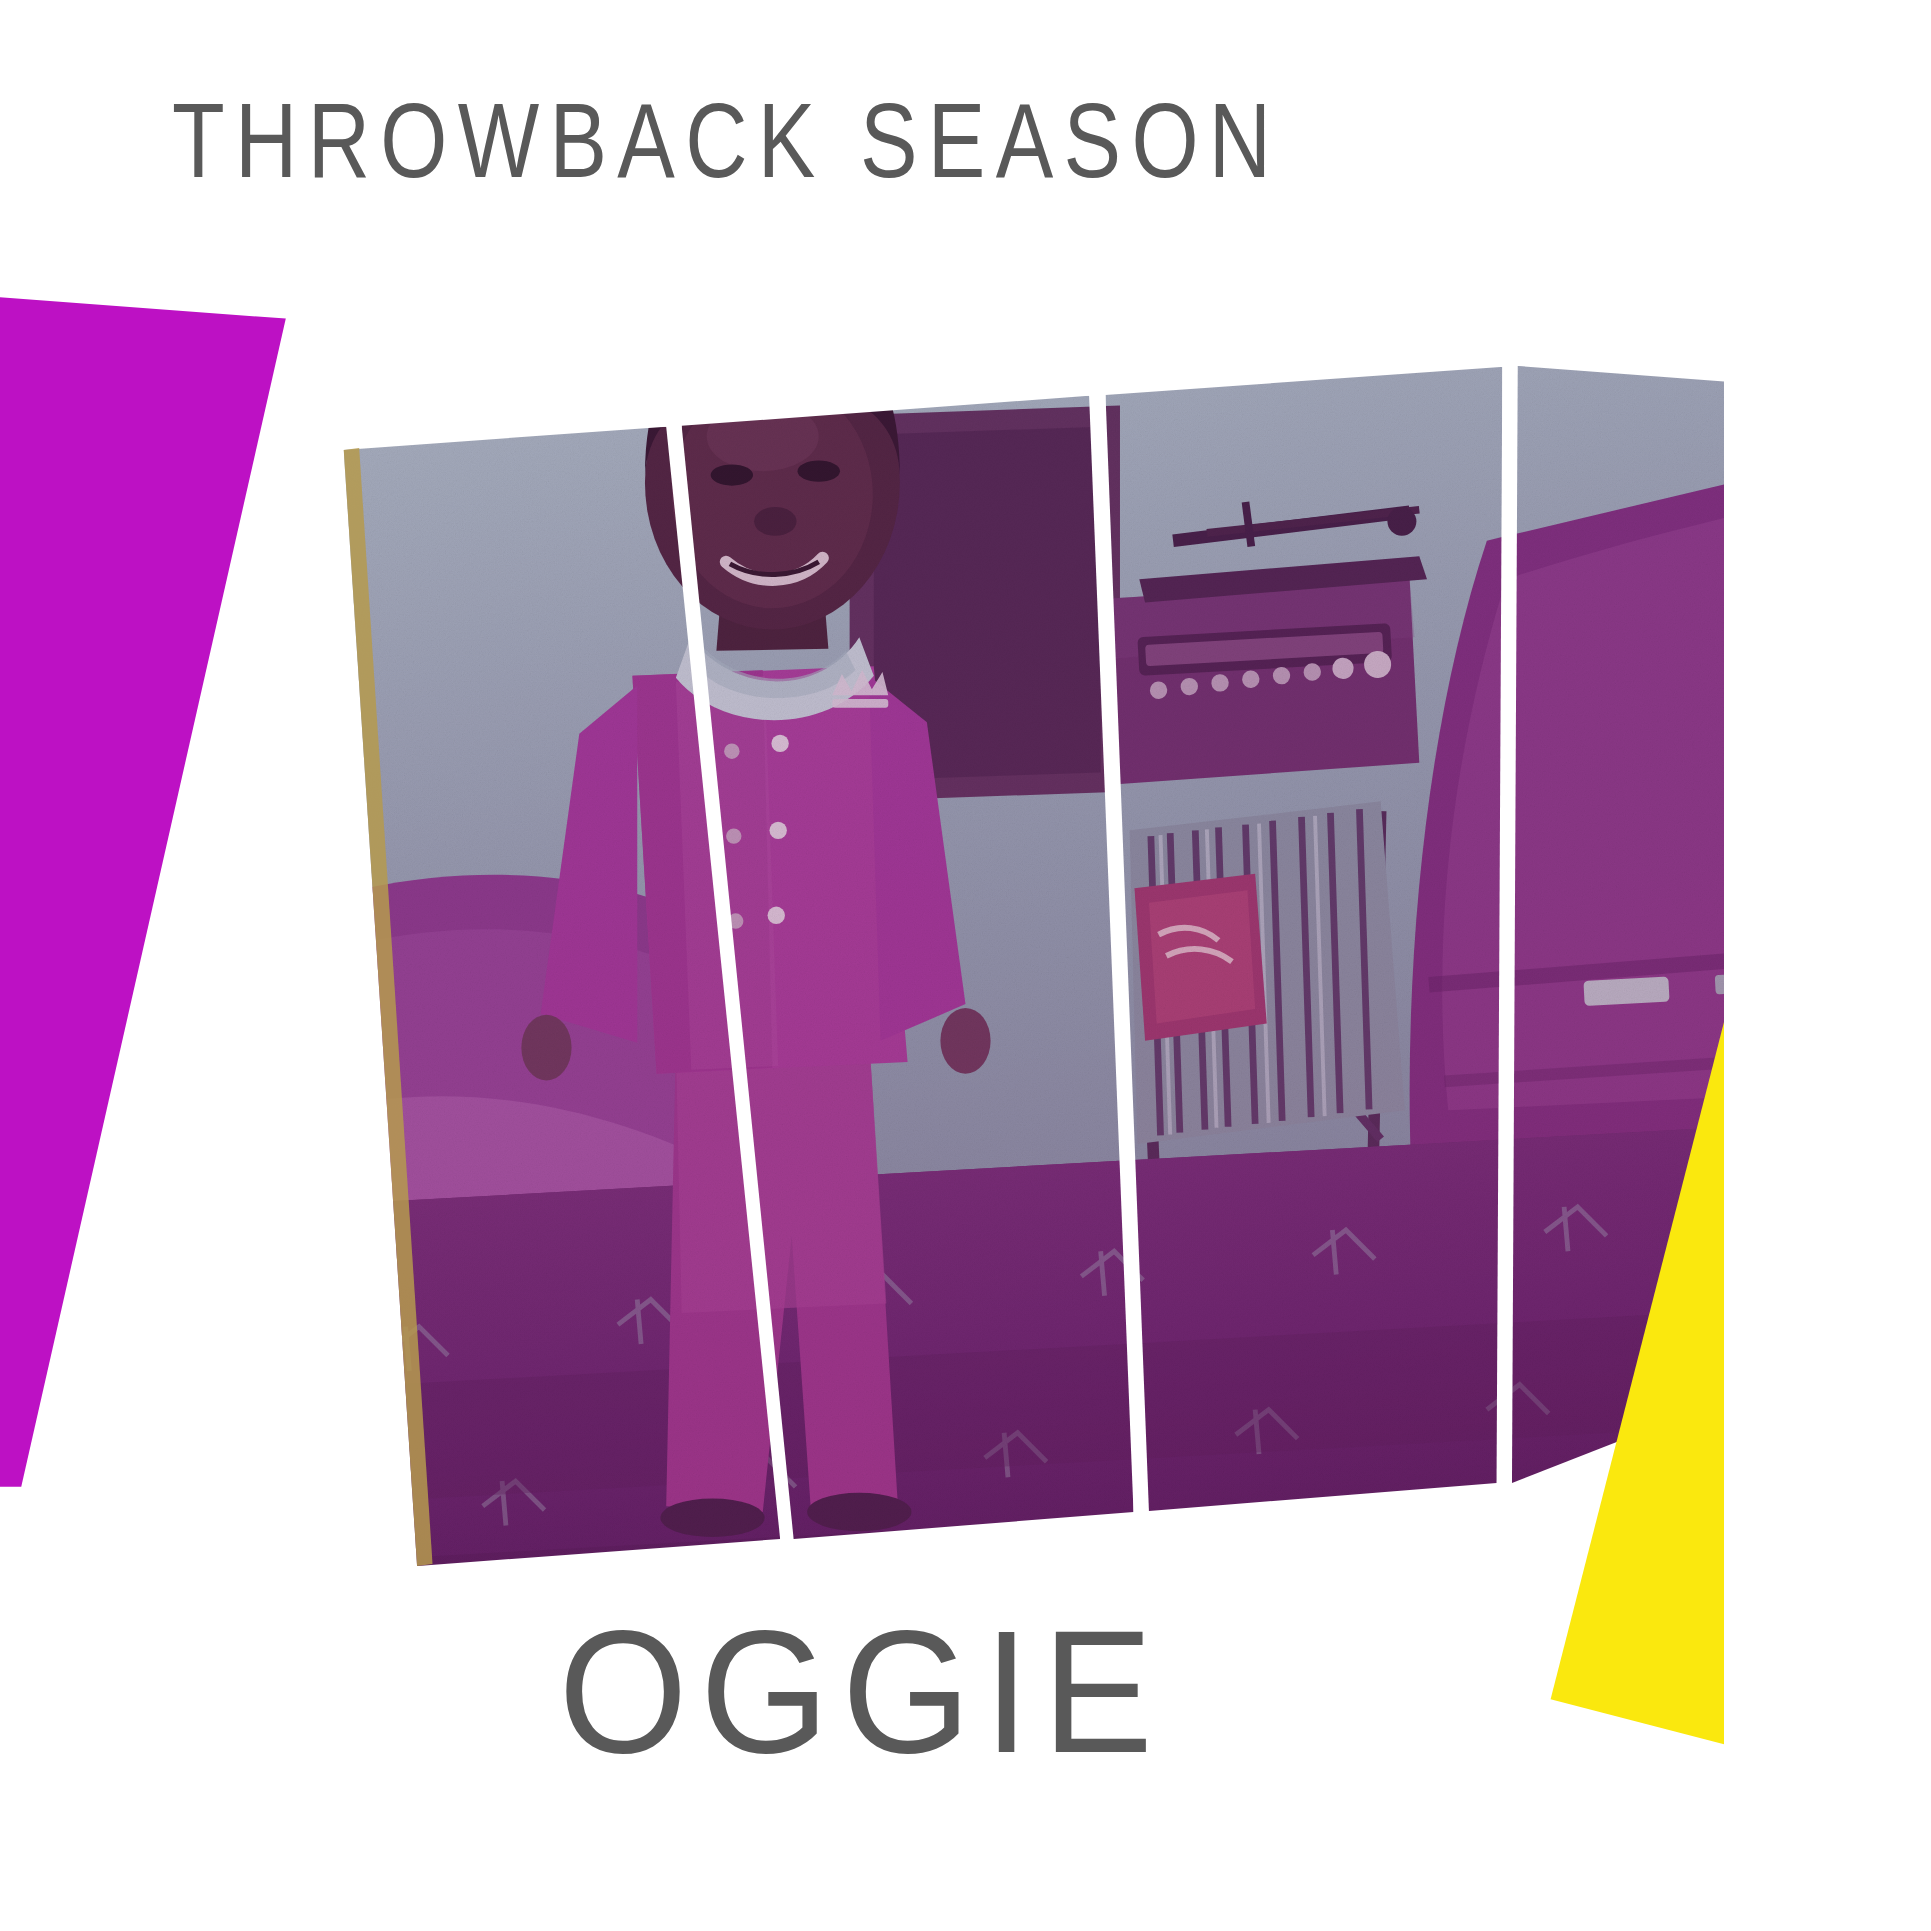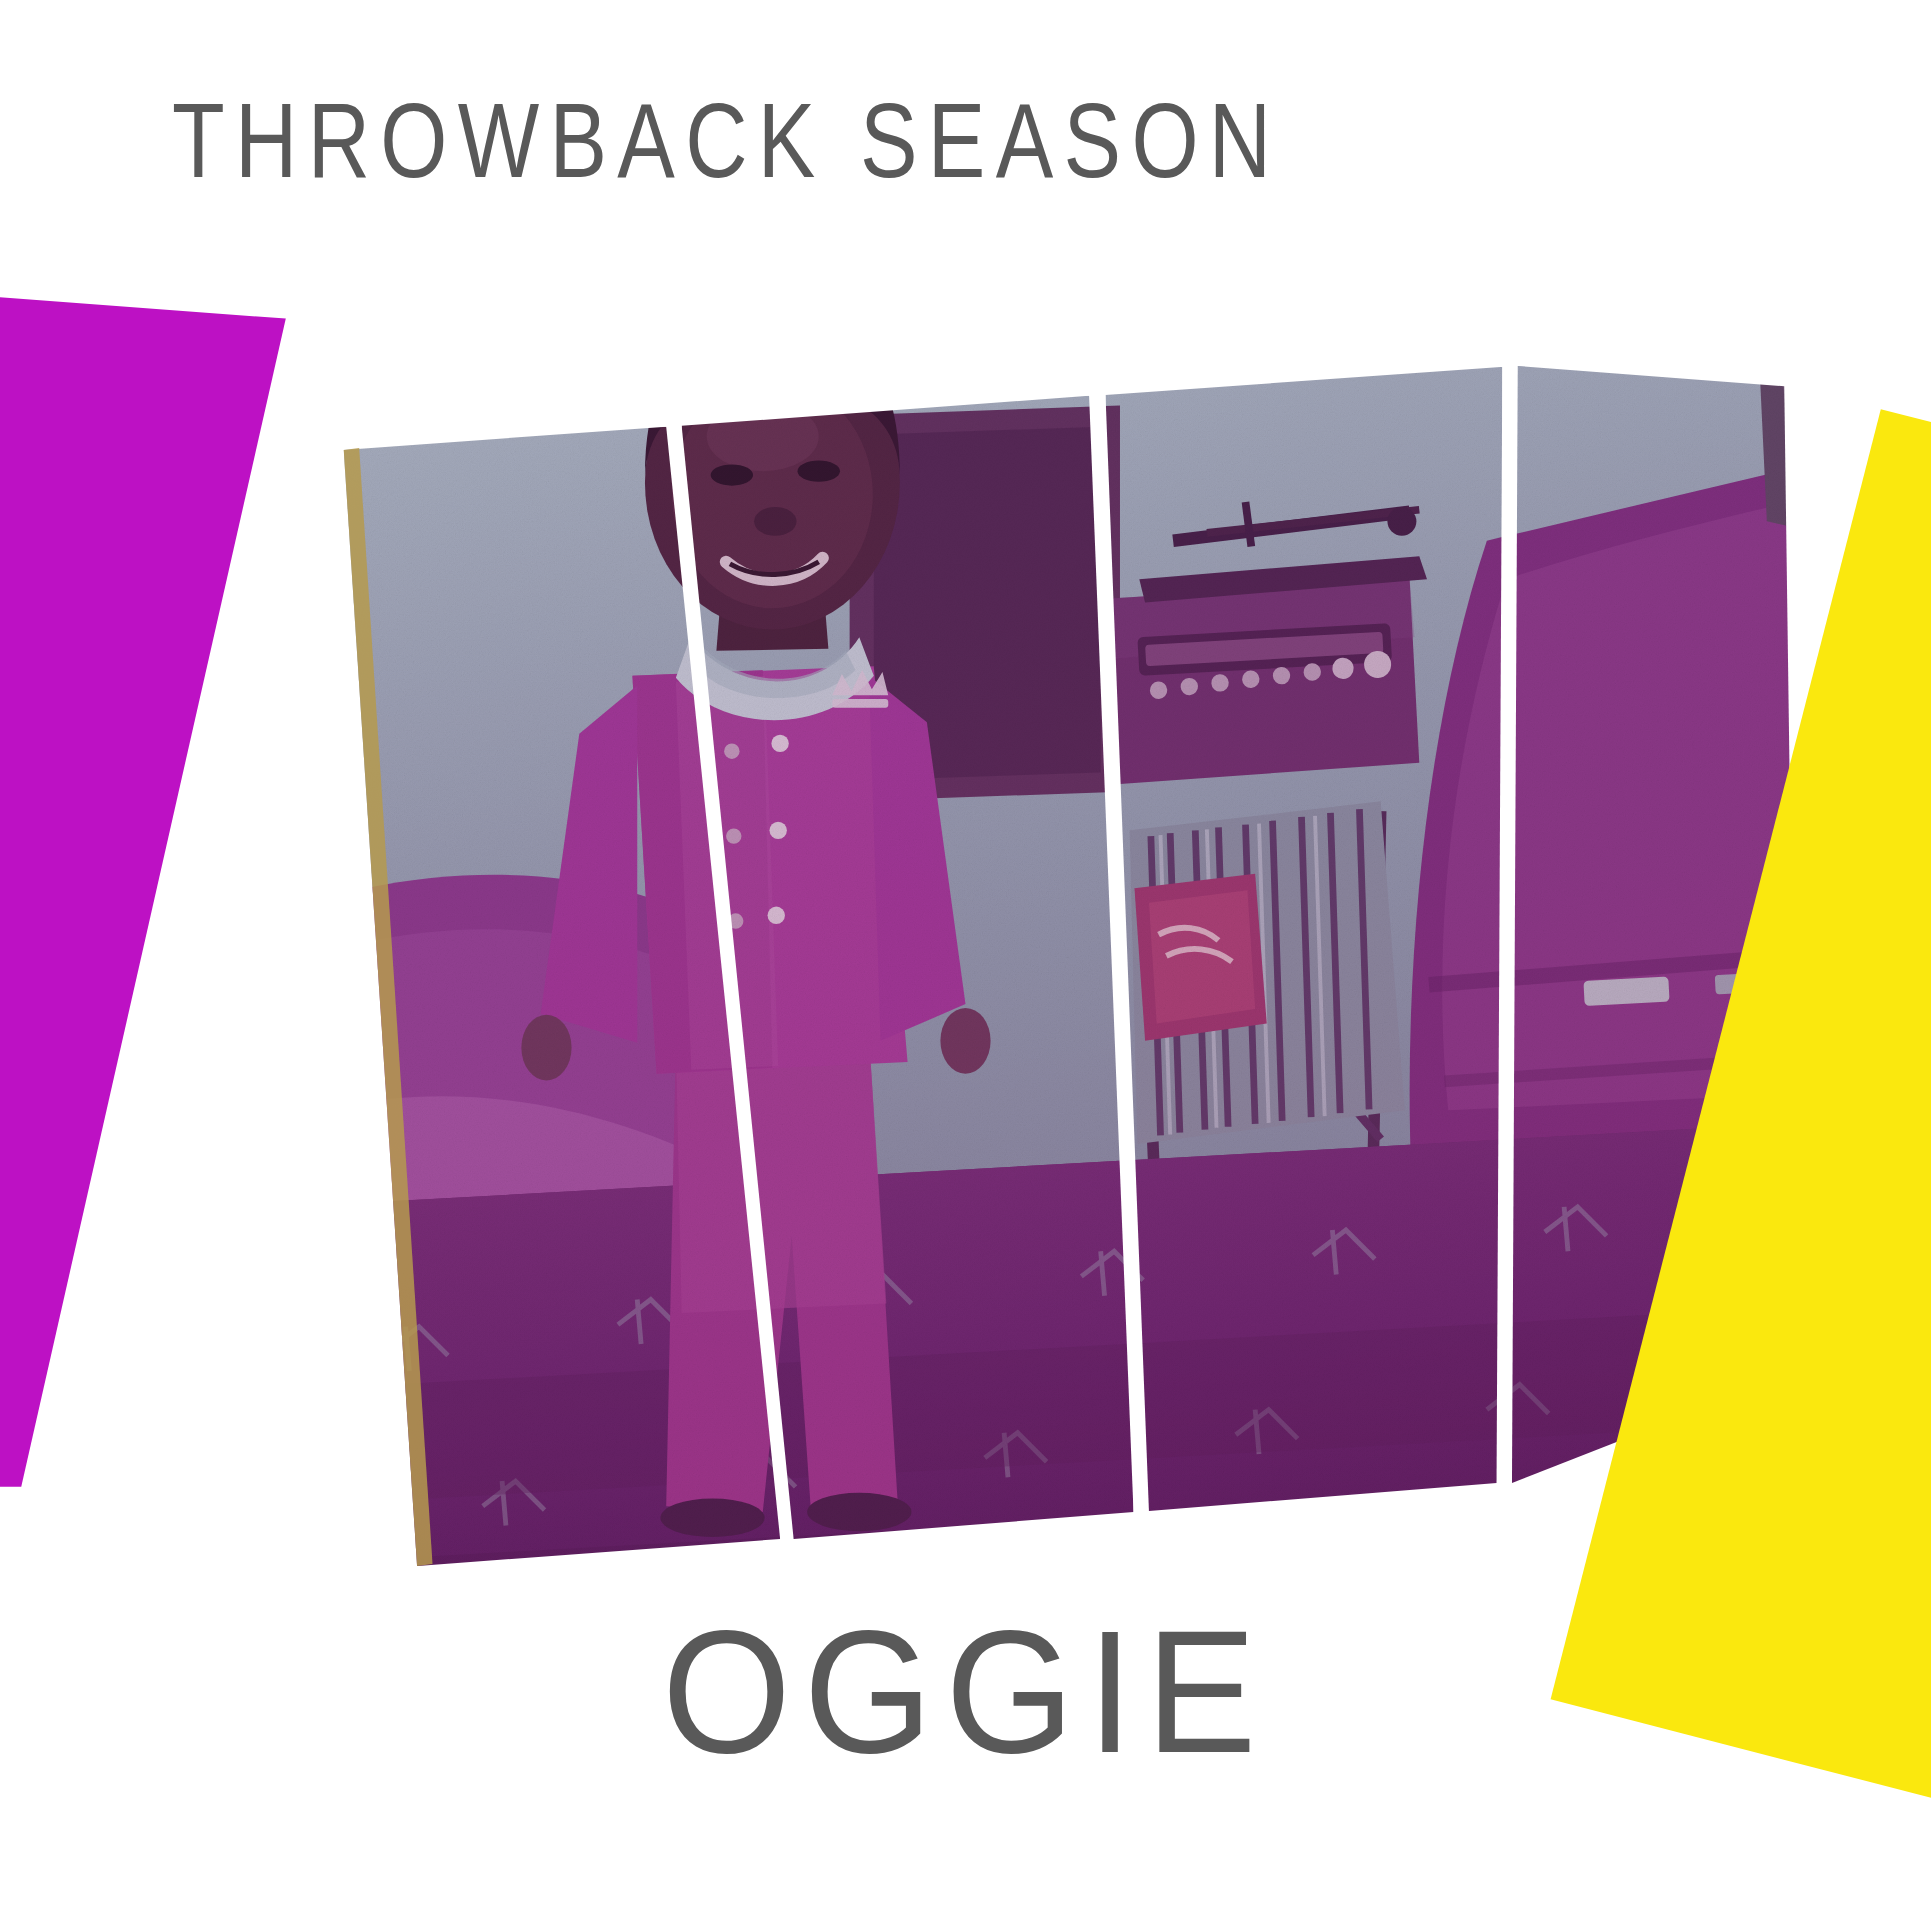--- a/index.html
+++ b/index.html
@@ -2,21 +2,21 @@
 <html><head>
 <meta charset="utf-8">
 <style>
   html, body {
     margin: 0;
     padding: 0;
     background: #ffffff;
   }
   #album-cover {
     position: relative;
-    width: 1931px;
+    width: 1724px;
     height: 1931px;
     background: #ffffff;
     overflow: hidden;
     font-family: "Liberation Sans", sans-serif;
   }
 
   
   .title-text {
     position: absolute;
     left: 172px;

